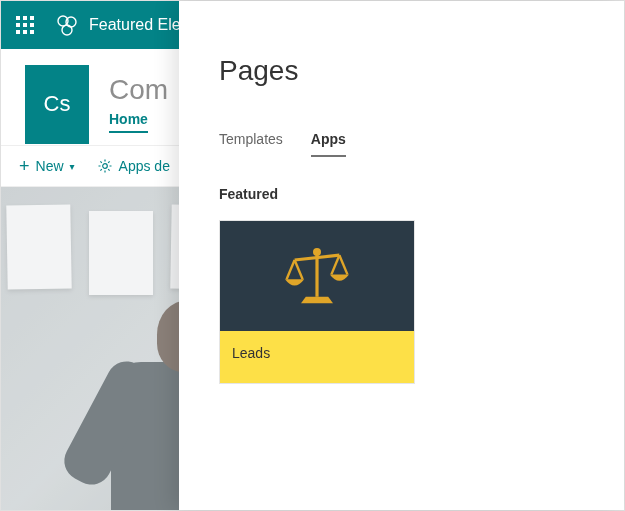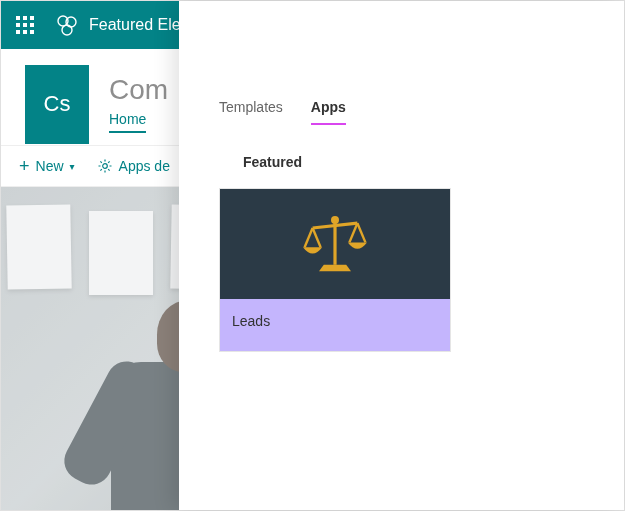--- a/index.html
+++ b/index.html
@@ -12,21 +12,21 @@
   .waffle span { background: #fff; width: 4px; height: 4px; display: block; }
   .sp-logo { width: 24px; height: 24px; margin: 0 10px 0 14px; }
   .sp-logo svg { width: 24px; height: 24px; }
   .suite-title { font-size: 16px; font-weight: 400; }
 
   
   .siteheader { position: absolute; top: 48px; left: 0; right: 0; height: 96px; background: #fff; display: flex; align-items: center; padding: 14px 24px 0 24px; }
   .site-logo { width: 64px; height: 79px; background: #038387; color: #fff; display: flex; align-items: center; justify-content: center; font-size: 22px; font-weight: 400; }
   .site-meta { margin-left: 20px; display: flex; flex-direction: column; }
   .site-title { font-size: 28px; color: #8e8e8e; font-weight: 300; line-height: 1.1; }
-  .site-nav { margin-top: 4px; }
+  .site-nav { margin-top: 4px; font-weight: bold; }
   .site-nav-item { font-size: 14px; color: #038387; padding-bottom: 4px; border-bottom: 2px solid #038387; display: inline-block; }
 
   
   .cmdbar { position: absolute; top: 144px; left: 0; right: 0; height: 42px; border-top: 1px solid #eee; border-bottom: 1px solid #eee; display: flex; align-items: center; padding: 0 18px; color: #038387; font-size: 14px; background: #fff; }
   .cmd { display: flex; align-items: center; margin-right: 22px; cursor: pointer; }
   .cmd .icon { margin-right: 6px; display: inline-flex; }
   .plus { font-size: 18px; line-height: 1; }
   .chev { font-size: 10px; margin-left: 6px; color: #038387; }
 
   
@@ -39,24 +39,24 @@
   .person { position: absolute; left: 60px; bottom: -30px; width: 240px; height: 270px; }
   .head { position: absolute; top: 30px; left: 96px; width: 64px; height: 72px; background: #5a4a3f; border-radius: 48% 48% 40% 40%; }
   .body { position: absolute; top: 92px; left: 50px; width: 158px; height: 180px; background: #3e4a50; border-radius: 30px 30px 10px 10px; }
   .arm { position: absolute; top: 88px; left: 24px; width: 48px; height: 130px; background: #3e4a50; border-radius: 20px; transform: rotate(28deg); }
 
   
   .panel { position: absolute; top: 0; right: 0; bottom: 0; width: 445px; background: #fff; box-shadow: -6px 0 20px rgba(0,0,0,0.12); padding: 54px 40px 20px 40px; }
   .panel h1 { font-size: 28px; font-weight: 300; color: #333; }
   .tabs { display: flex; gap: 28px; margin-top: 44px; border-bottom: 1px solid transparent; }
   .tab { font-size: 14px; padding-bottom: 8px; color: #666; cursor: pointer; }
-  .tab.active { color: #333; border-bottom: 2px solid #d946ef; font-weight: 600; }
-  .section-label { margin-top: 28px; font-size: 14px; font-weight: 600; color: #333; margin-left: 24px; }
+  .tab.active { color: #333; border-bottom: 2px solid #737373; font-weight: 600; }
+  .section-label { margin-top: 28px; font-size: 14px; font-weight: 600; color: #333; }
 
-  .tile { margin-top: 18px; width: 232px; border: 1px solid #e5e5e5; background: #c4b5fd; cursor: pointer; }
+  .tile { margin-top: 18px; width: 196px; border: 1px solid #e5e5e5; background: #fde047; cursor: pointer; }
   .tile-art { height: 110px; background: #2b3a46; display: flex; align-items: center; justify-content: center; }
   .tile-art svg { width: 80px; height: 68px; }
   .tile-label { padding: 14px 12px 22px 12px; font-size: 14px; color: #333; }
 </style>
 </head>
 <body>
 
 <div class="viewport">
 
   <div class="suitebar">
@@ -116,20 +116,21 @@
     </div>
     <div class="person">
       <div class="body"></div>
         <div class="arm"></div>
         <div class="head"></div>
     </div>
     <div class="overlay-fade"></div>
   </div>
 
   <div class="panel">
+    <h1>Pages</h1>
     <div class="tabs">
       <div class="tab">Templates</div>
       <div class="tab active">Apps</div>
     </div>
     <div class="section-label">Featured</div>
 
     <div class="tile">
       <div class="tile-art">
         <svg viewBox="0 0 100 80">
           <line x1="50" y1="8" x2="50" y2="66" stroke="#e0a528" stroke-width="4"></line>

